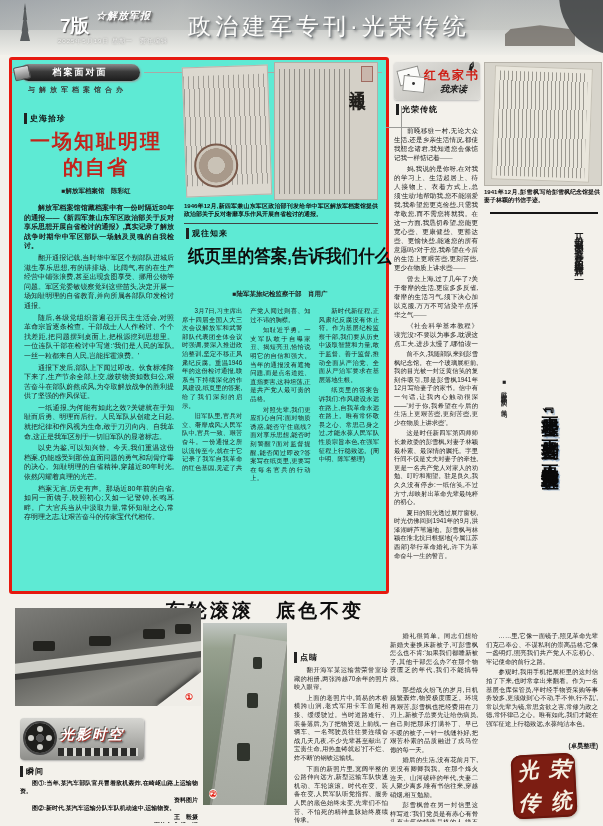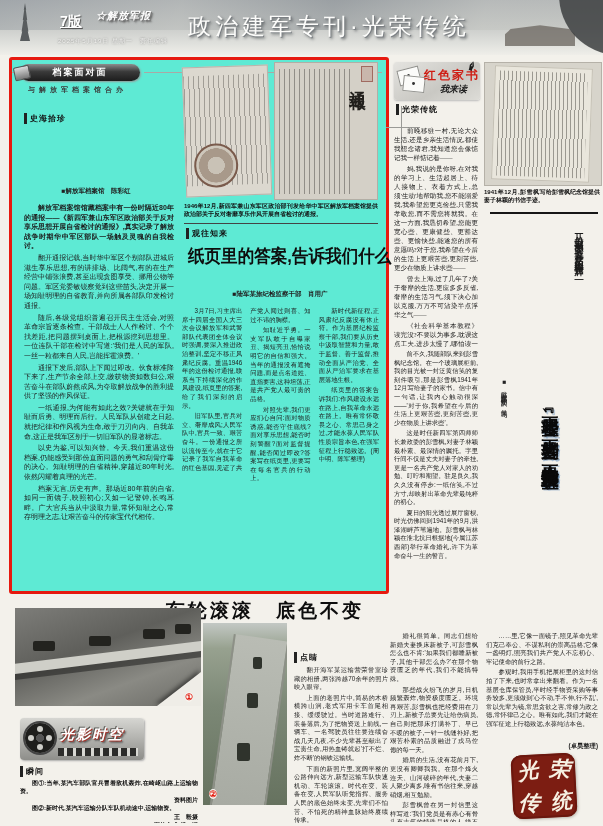--- a/index.html
+++ b/index.html
@@ -9,21 +9,21 @@
   
   .header{position:absolute;left:0;top:0;width:603px;height:55px;
     background:linear-gradient(180deg,#a9adb1 0%,#c7c9c7 45%,#e0e1dd 80%,#efeee9 100%);overflow:hidden;}
   .header .ridge{position:absolute;left:0;top:0;width:100%;height:30px;
     background:linear-gradient(100deg,#9aa0a4 0%,#b9bcba 30%,#8f9598 55%,#c2c4c0 80%);opacity:.55;}
   .pagoda{position:absolute;left:20px;top:3px;width:10px;height:38px;background:#585c5e;
     clip-path:polygon(50% 0,62% 18%,58% 18%,72% 45%,66% 45%,84% 75%,78% 75%,100% 100%,0 100%,22% 75%,16% 75%,34% 45%,28% 45%,42% 18%,38% 18%);}
   .hbuilding{position:absolute;right:28px;top:20px;width:70px;height:26px;background:#6f6a64;
     clip-path:polygon(0 55%,8% 35%,50% 20%,92% 35%,100% 55%,100% 100%,0 100%);opacity:.8;}
   .hcurl{position:absolute;right:-18px;top:-14px;width:70px;height:60px;background:#3c3e40;transform:rotate(18deg);border-bottom-left-radius:60px;opacity:.85;}
-  .page-num{position:absolute;left:60px;top:13px;font-size:14px;font-weight:bold;color:#fff;text-shadow:1px 1px 1px #555;text-decoration:underline;}
+  .page-num{position:absolute;left:60px;top:13px;font-size:19px;font-weight:bold;color:#fff;text-shadow:1px 1px 1px #555;}
   .masthead{position:absolute;left:96px;top:9px;font-size:10px;font-weight:bold;font-style:italic;color:#fff;
     font-family:"Liberation Serif",serif;text-shadow:1px 1px 0 #777,2px 2px 2px #555;letter-spacing:1px;}
   .dateline{position:absolute;left:58px;top:37px;font-size:6px;color:#f4f4f2;letter-spacing:1px;text-shadow:0 0 2px #666;}
   .edition-title{position:absolute;left:188px;top:11px;width:330px;font-size:23px;font-weight:normal;color:#fcfcfa;
     letter-spacing:4px;text-shadow:1px 1px 0 #7c8084,2px 2px 3px #5a5e60;white-space:nowrap;}
 
   
   .red-box{position:absolute;left:9px;top:57px;width:380px;height:537px;border:3px solid #e6190f;border-radius:3px;background:#5eead4;box-sizing:border-box;}
   .arch-banner{position:absolute;left:8px;top:4px;width:120px;height:17px;border-radius:9px;
     background:linear-gradient(180deg,#8d8d8d 0%,#3a3a3a 45%,#1d1d1d 100%);
@@ -149,20 +149,21 @@
   <div class="red-box">
     <div class="arch-line2"></div>
     <div class="arch-banner">
       <span class="folder"></span>
       <span>档案面对面</span>
     </div>
     <div class="arch-line"></div>
     <div class="arch-sub">与解放军档案馆合办</div>
 
     <div class="col-label lbl-shz">史海拾珍</div>
+    <div class="arch-headline">一场知耻明理 的自省</div>
     <div class="arch-byline">■解放军档案馆　陈彩红</div>
     <div class="arch-body body-text">
         <p>解放军档案馆馆藏档案中有一份时隔近80年的通报——《新四军兼山东军区政治部关于反对享乐思想开展自省检讨的通报》,真实记录了解放战争时期华中军区部队一场触及灵魂的自我检讨。</p>
         <p>翻开通报记载,当时华中军区个别部队进城后滋生享乐思想,有的讲排场、比阔气,有的在生产经营中铺张浪费,甚至出现贪图享受、挪用公物等问题。军区党委敏锐察觉到这些苗头,决定开展一场知耻明理的自省教育,并向所属各部队印发检讨通报。</p>
         <p>随后,各级党组织普遍召开民主生活会,对照革命宗旨逐条检查。干部战士人人作检讨、个个找差距,把问题摆到桌面上,把根源挖到思想里。一位连队干部在检讨中写道:'我们是人民的军队,一丝一粒都来自人民,岂能挥霍浪费。'</p>
         <p>通报下发后,部队上下闻过即改。伙食标准降下来了,生产节余全部上交,缴获物资如数归公,艰苦奋斗在部队蔚然成风,为夺取解放战争的胜利提供了坚强的作风保证。</p>
         <p>一纸通报,为何能有如此之效?关键就在于知耻而后勇、明理而后行。人民军队从创建之日起,就把纪律和作风视为生命,敢于刀刃向内、自我革命,这正是我军区别于一切旧军队的显著标志。</p>
         <p>以史为鉴,可以知兴替。今天,我们重温这份档案,仍能感受到那份直面问题的勇气和刮骨疗毒的决心。知耻明理的自省精神,穿越近80年时光,依然闪耀着真理的光芒。</p>
         <p>档案无言,历史有声。那场近80年前的自省,如同一面镜子,映照初心;又如一记警钟,长鸣耳畔。广大官兵当从中汲取力量,常怀知耻之心,常存明理之志,让艰苦奋斗的传家宝代代相传。</p>
       </div>

